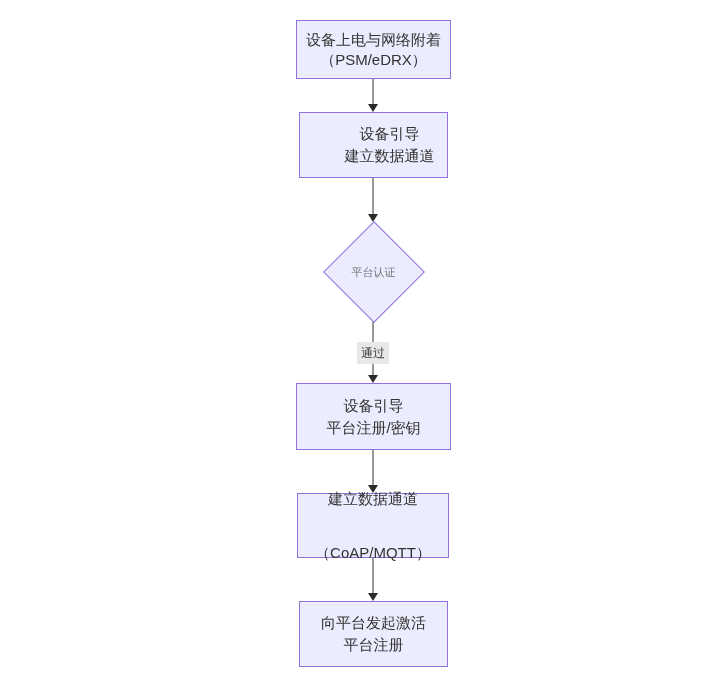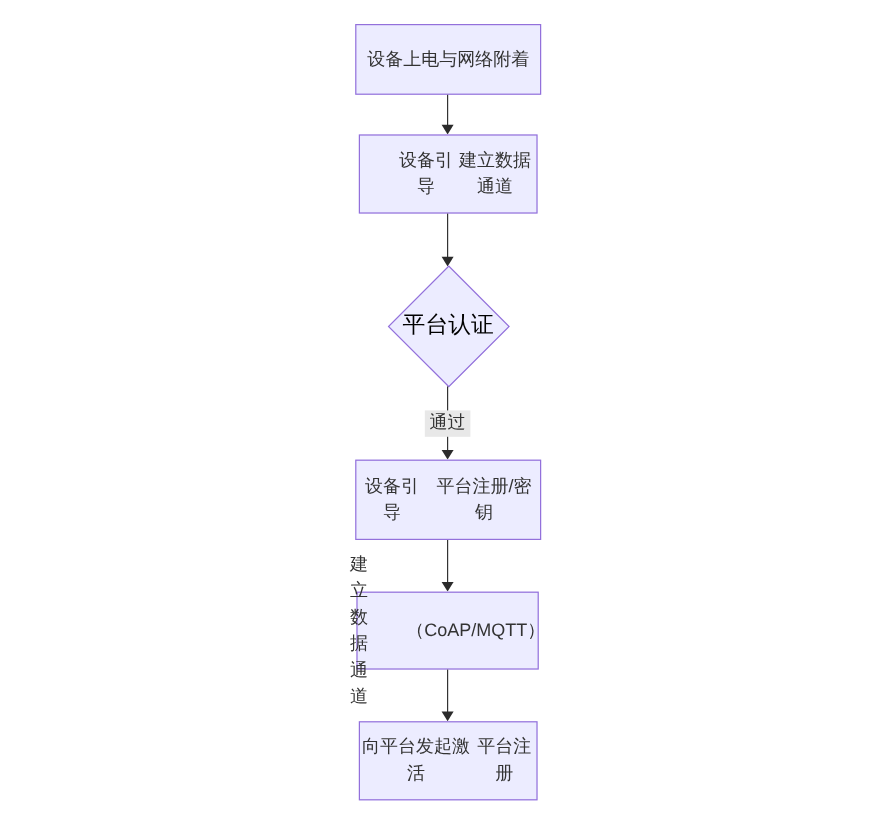--- a/index.html
+++ b/index.html
@@ -23,21 +23,21 @@
   .node {
     position: absolute;
     box-sizing: border-box;
     background: #ECECFF;
     border: 1px solid #9370DB;
     color: #333333;
     font-size: 15px;
     line-height: 22px;
     text-align: center;
     display: flex;
-    flex-direction: row;
+    flex-direction: column;
     align-items: center;
     justify-content: center;
   }
   .n1 { left: 296px; top: 20px;  width: 155px; height: 59px; line-height: 20px; }
   .n2 { left: 299px; top: 112px; width: 149px; height: 66px; padding-left: 32px; }
   .n3 { left: 296px; top: 383px; width: 155px; height: 67px; }
   .n4 { left: 297px; top: 493px; width: 152px; height: 65px; gap: 32px; }
   .n5 { left: 299px; top: 601px; width: 149px; height: 66px; }
 
   
@@ -59,22 +59,22 @@
     border: 1px solid #9370DB;
     box-sizing: border-box;
   }
   .diamond-label {
     position: absolute;
     left: 0;
     right: 0;
     top: 50%;
     transform: translateY(-50%);
     text-align: center;
-    color: #000000;
-    font-size: 19px;
+    color: #737373;
+    font-size: 11px;
     line-height: 18px;
   }
 
   
   .edge {
     position: absolute;
     left: 373px;
     width: 12px;
     transform: translateX(-50%);
   }
@@ -105,33 +105,34 @@
   }
 
   
   .edge-label {
     position: absolute;
     left: 373px;
     top: 353px;
     transform: translate(-50%, -50%);
     background: #e8e8e8;
     color: #333333;
-    font-size: 15px;
+    font-size: 12px;
     line-height: 20px;
     padding: 1px 4px;
     white-space: nowrap;
   }
 </style>
 </head>
 <body>
 
 <div class="canvas">
 
   <div class="node n1">
     <div>设备上电与网络附着</div>
+    <div>（PSM/eDRX）</div>
   </div>
 
   <div class="edge e1">
     <div class="shaft"></div>
     <div class="head"></div>
   </div>
 
   <div class="node n2">
     <div>设备引导</div>
     <div>建立数据通道</div>

